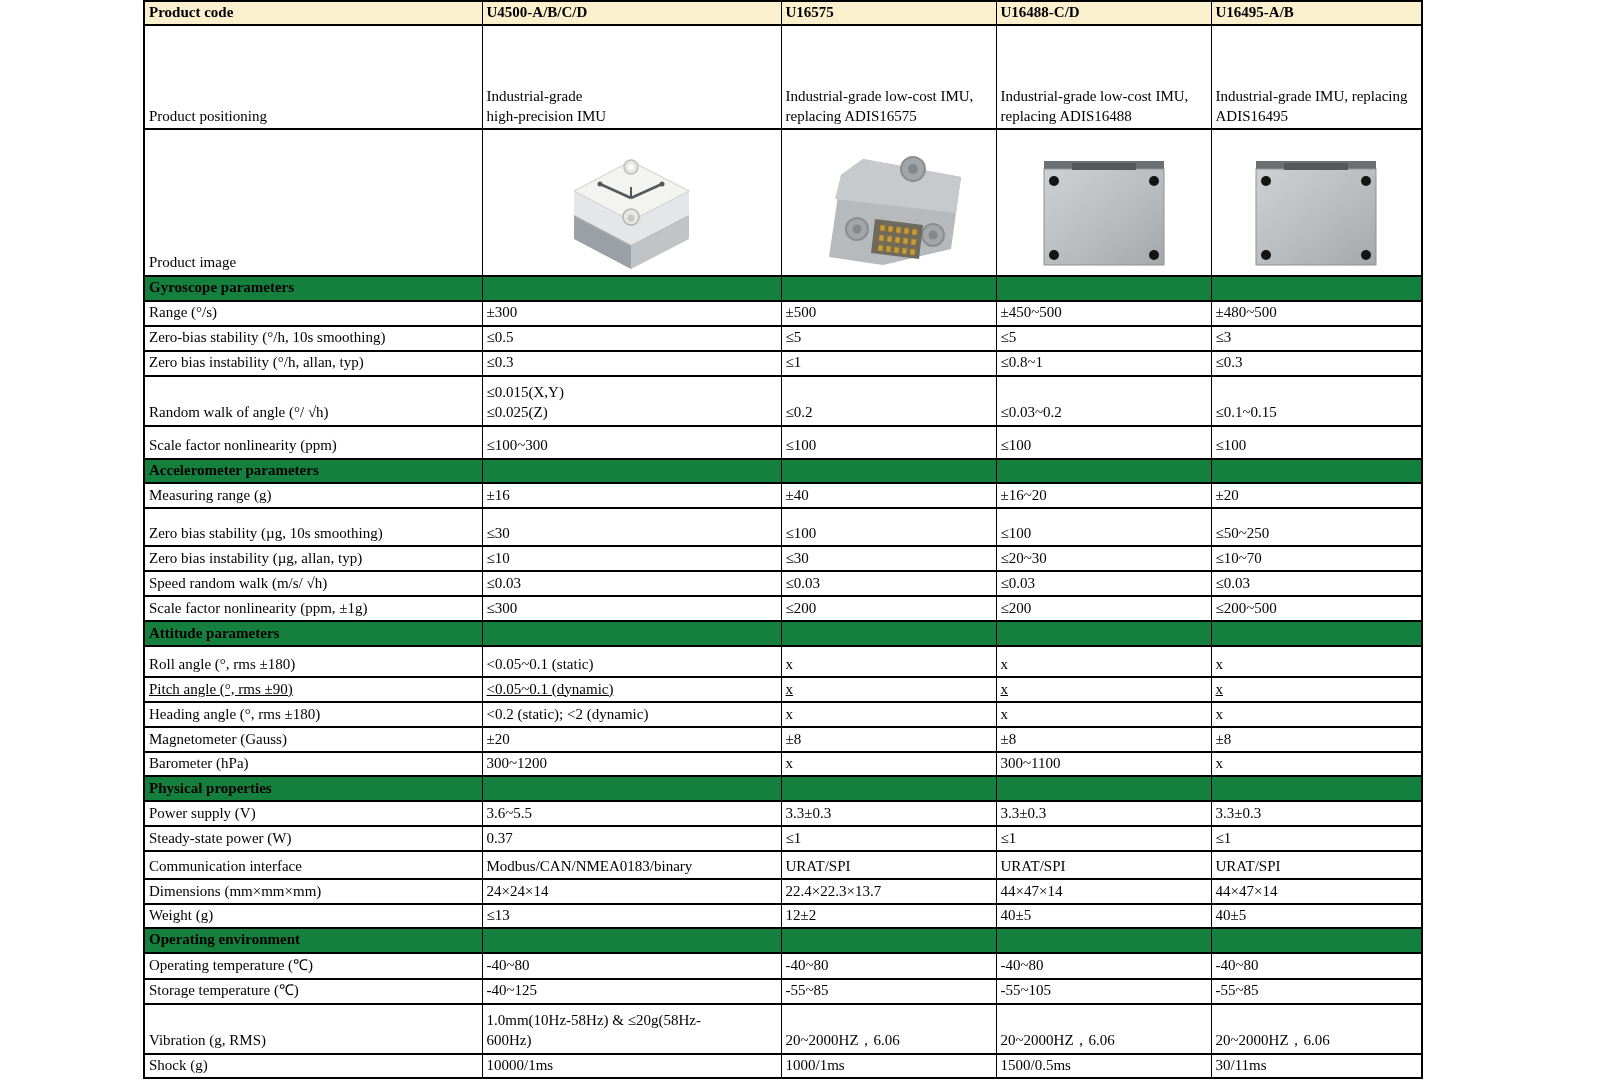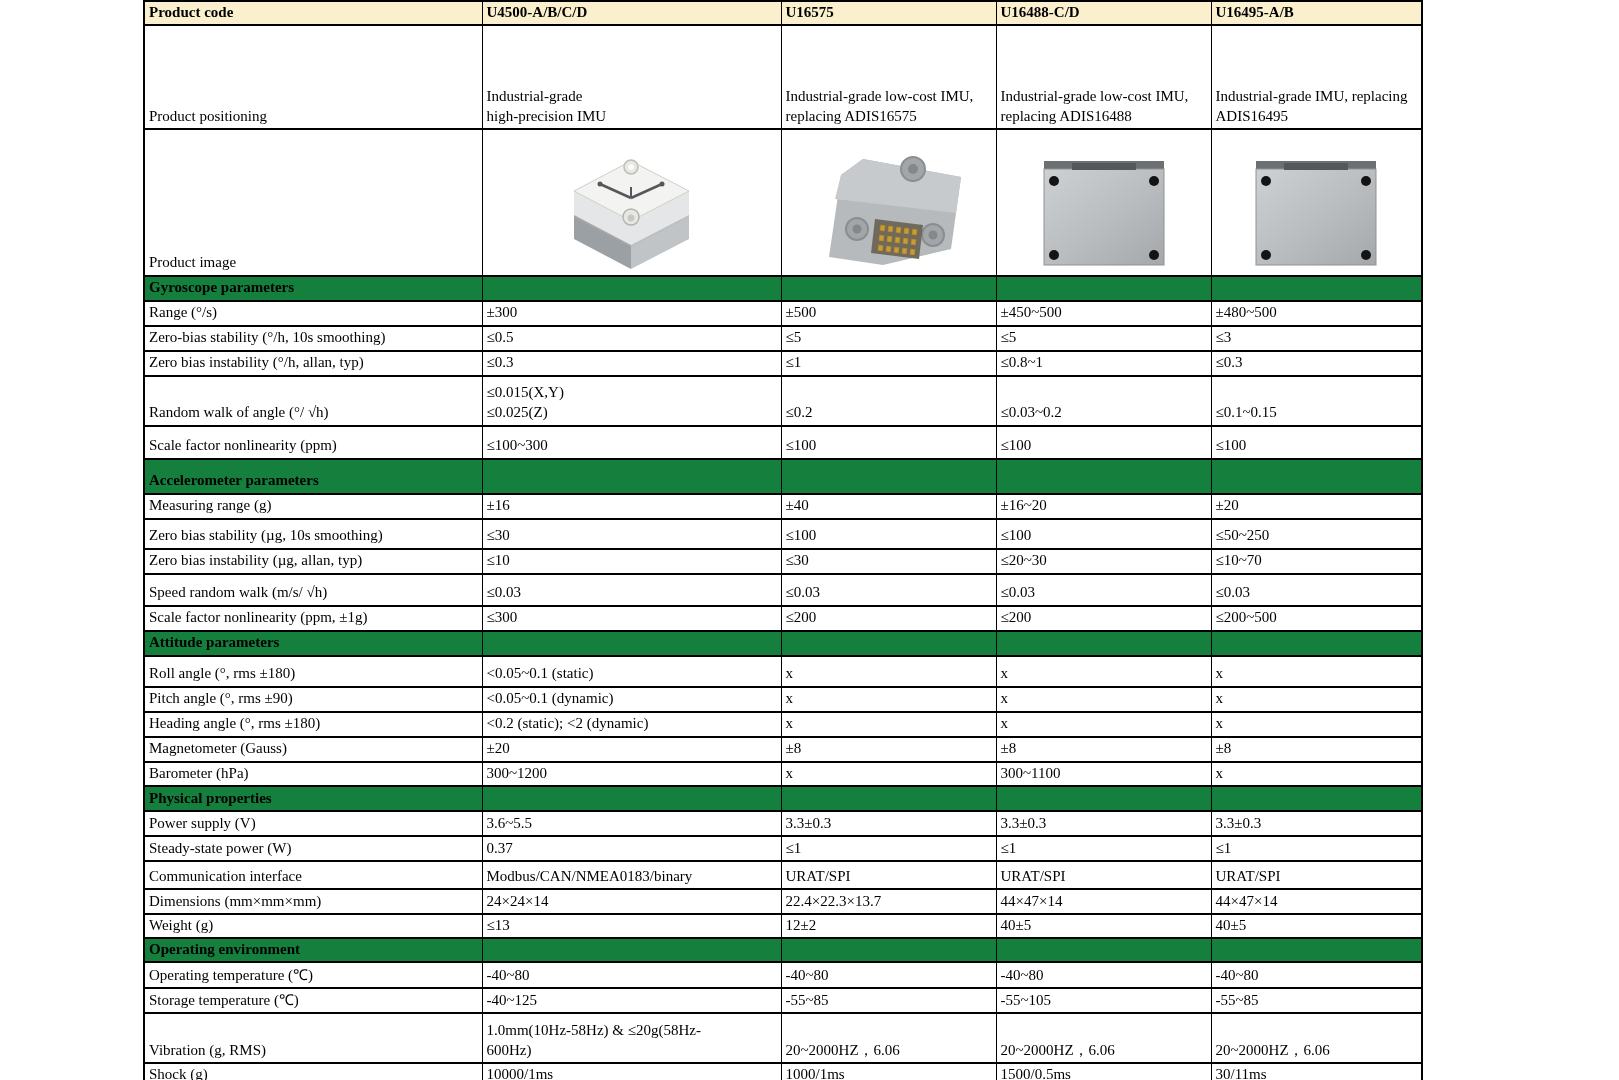--- a/index.html
+++ b/index.html
@@ -201,49 +201,49 @@
           <td>≤0.03~0.2</td>
           <td>≤0.1~0.15</td>
         </tr>
         <tr style="height: 33px;">
           <td>Scale factor nonlinearity (ppm)</td>
           <td>≤100~300</td>
           <td>≤100</td>
           <td>≤100</td>
           <td>≤100</td>
         </tr>
-        <tr class="section-row" style="height: 35px;">
+        <tr class="section-row" style="height: 24px;">
           <td>Accelerometer parameters</td>
           <td></td>
           <td></td>
           <td></td>
           <td></td>
         </tr>
         <tr style="height: 25px;">
           <td>Measuring range (g)</td>
           <td>±16</td>
           <td>±40</td>
           <td>±16~20</td>
           <td>±20</td>
         </tr>
-        <tr style="height: 30px;">
+        <tr style="height: 38px;">
           <td>Zero bias stability (µg, 10s smoothing)</td>
           <td>≤30</td>
           <td>≤100</td>
           <td>≤100</td>
           <td>≤50~250</td>
         </tr>
         <tr style="height: 25px;">
           <td>Zero bias instability (µg, allan, typ)</td>
           <td>≤10</td>
           <td>≤30</td>
           <td>≤20~30</td>
           <td>≤10~70</td>
         </tr>
-        <tr style="height: 32px;">
+        <tr style="height: 25px;">
           <td>Speed random walk (m/s/ √h)</td>
           <td>≤0.03</td>
           <td>≤0.03</td>
           <td>≤0.03</td>
           <td>≤0.03</td>
         </tr>
         <tr style="height: 25px; padding-left: 40px;">
           <td>Scale factor nonlinearity (ppm, ±1g)</td>
           <td>≤300</td>
           <td>≤200</td>
@@ -257,21 +257,21 @@
           <td></td>
           <td></td>
         </tr>
         <tr style="height: 31px;">
           <td>Roll angle (°, rms ±180)</td>
           <td>&lt;0.05~0.1 (static)</td>
           <td>x</td>
           <td>x</td>
           <td>x</td>
         </tr>
-        <tr style="height: 25px;">
+        <tr style="height: 25px; text-decoration: underline;">
           <td>Pitch angle (°, rms ±90)</td>
           <td>&lt;0.05~0.1 (dynamic)</td>
           <td>x</td>
           <td>x</td>
           <td>x</td>
         </tr>
         <tr style="height: 25px;">
           <td>Heading angle (°, rms ±180)</td>
           <td>&lt;0.2 (static); &lt;2 (dynamic)</td>
           <td>x</td>

